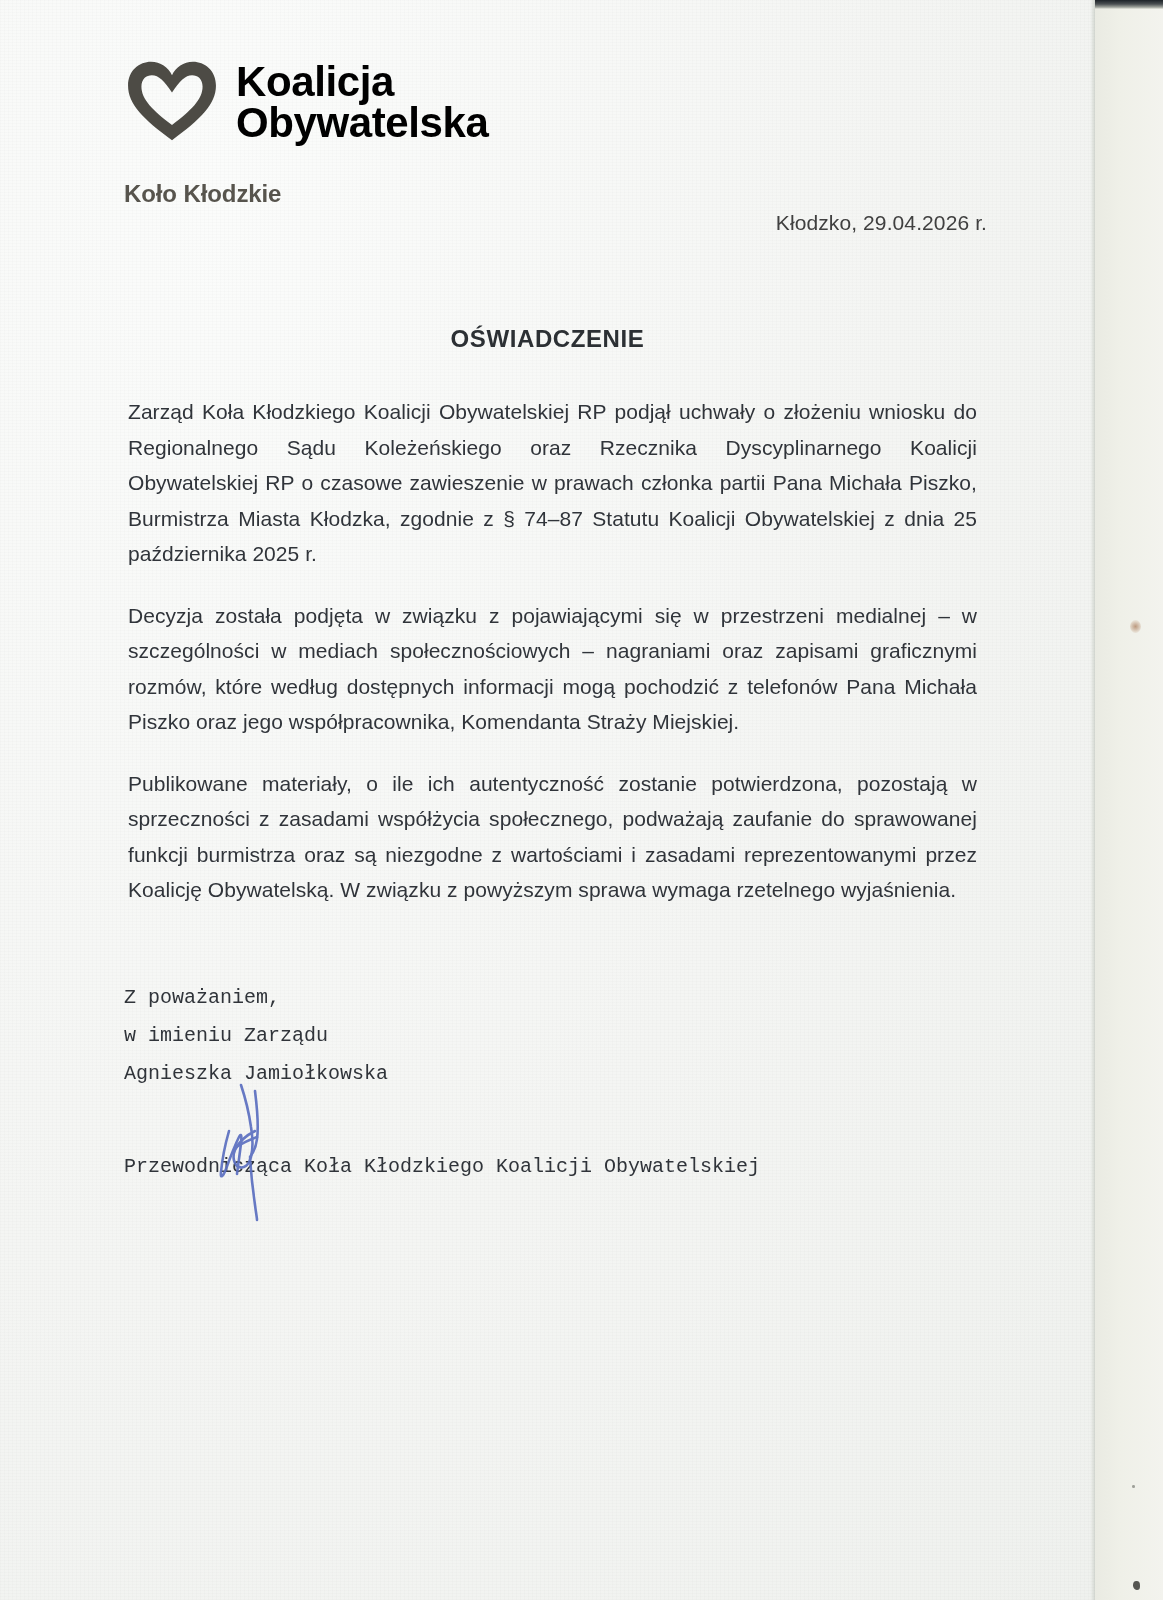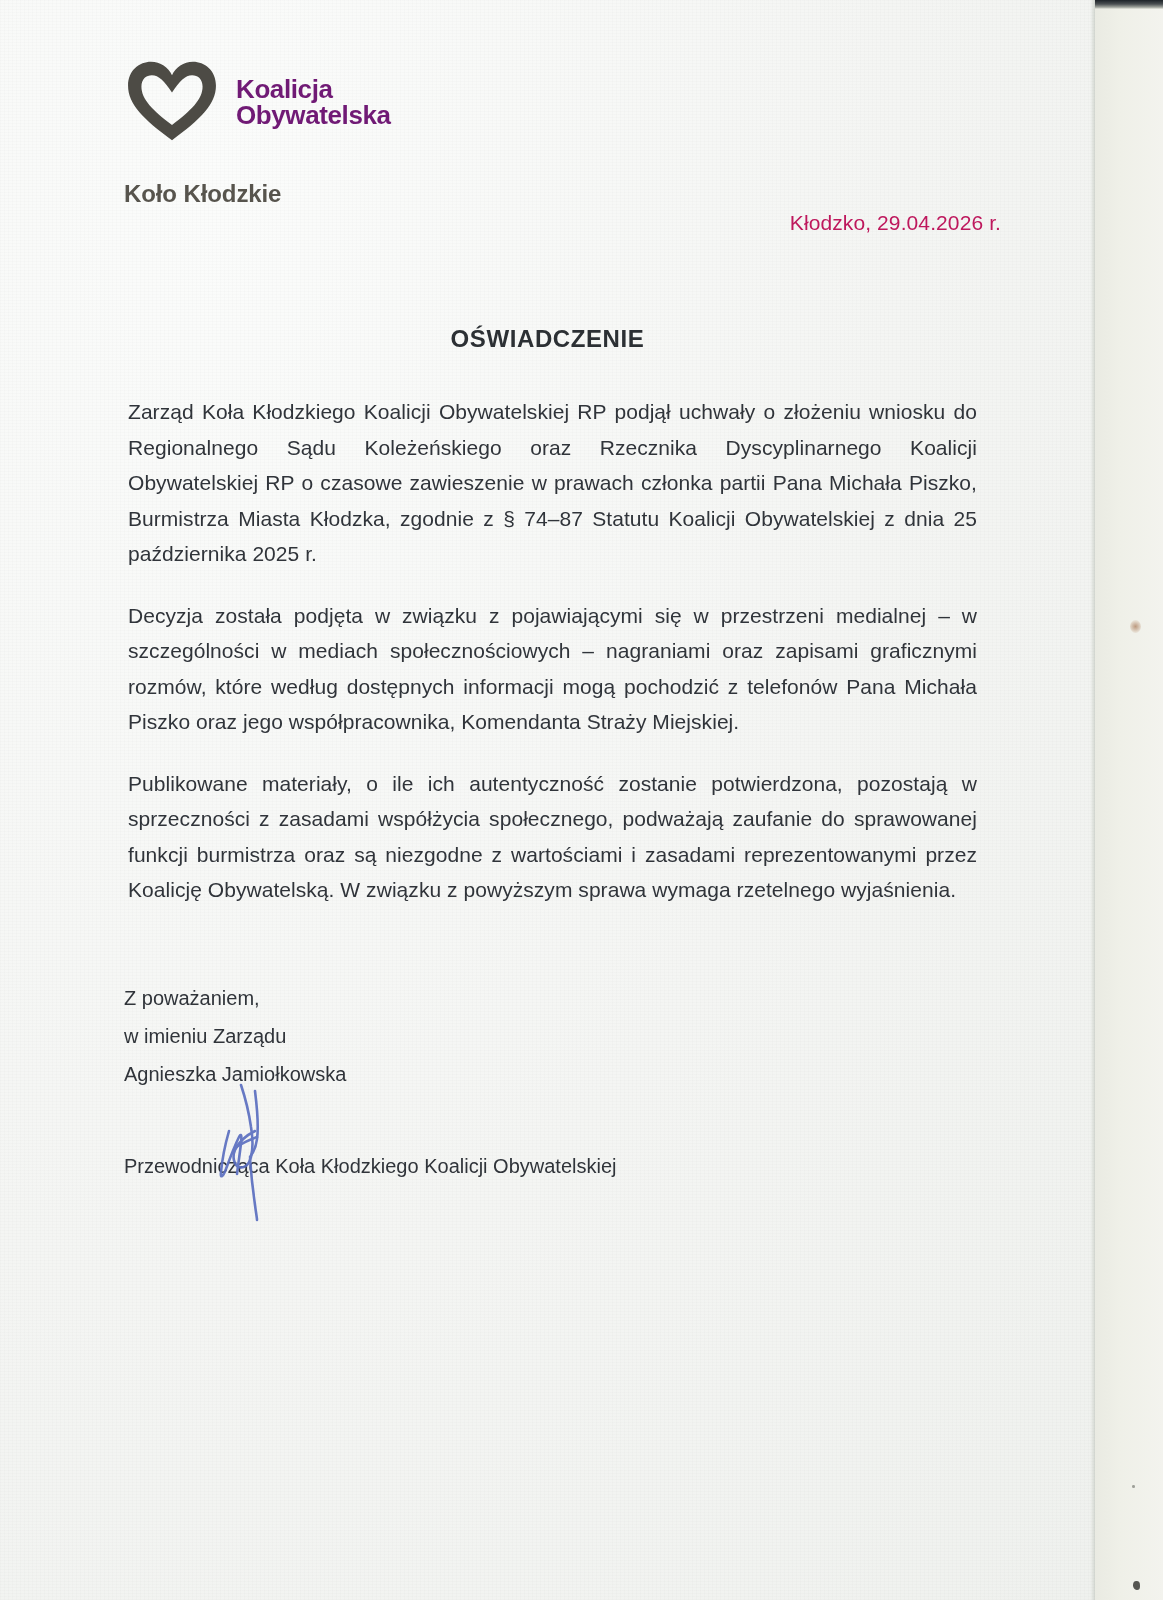--- a/index.html
+++ b/index.html
@@ -106,42 +106,42 @@
   .heart-icon {
     width: 96px;
     height: 86px;
     display: block;
     flex: none;
   }
   .wordmark {
     display: flex;
     flex-direction: column;
     line-height: .97;
-    color: #701a75;
+    color: #000000;
     font-weight: bold;
-    font-size: 26px;
+    font-size: 42px;
     letter-spacing: -0.4px;
     padding-top: 3px;
   }
   .wordmark span { display: block; }
   .kolo {
     margin-top: 36px;
     font-size: 24px;
     font-weight: bold;
     color: #57544d;
     letter-spacing: -0.1px;
   }
 
   
   .date-line {
     position: absolute;
-    right: 162px;
+    right: 176px;
     top: 211px;
     font-size: 21px;
-    color: #be185d;
+    color: #404040;
     letter-spacing: .1px;
   }
 
   
   .doc-title {
     position: absolute;
     left: 0;
     top: 297px;
     width: 1095px;
     text-align: center;
@@ -169,20 +169,21 @@
     letter-spacing: .05px;
   }
   .para:last-child { margin-bottom: 0; }
 
   
   .sign-block {
     position: absolute;
     left: 124px;
     top: 979px;
     width: 760px;
+    font-family: Liberation Mono, monospace;
   }
   .sign-line {
     font-size: 20px;
     line-height: 38px;
     color: #30343a;
     white-space: nowrap;
   }
   .sign-gap { height: 62px; }
   .sign-role {
     font-size: 20px;

